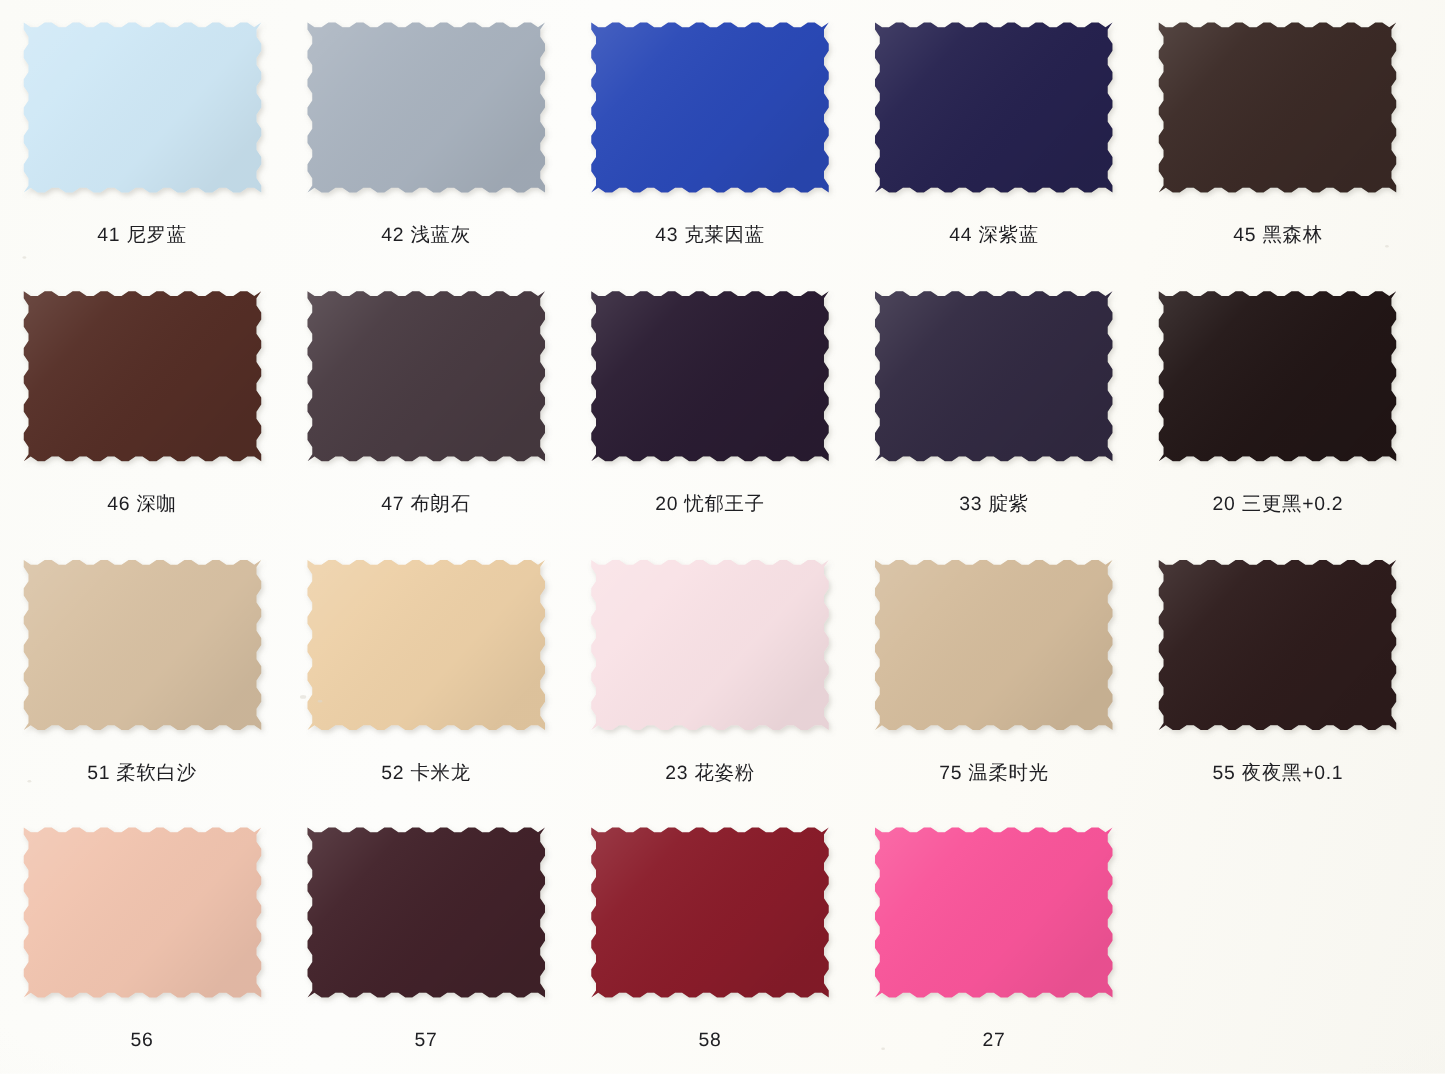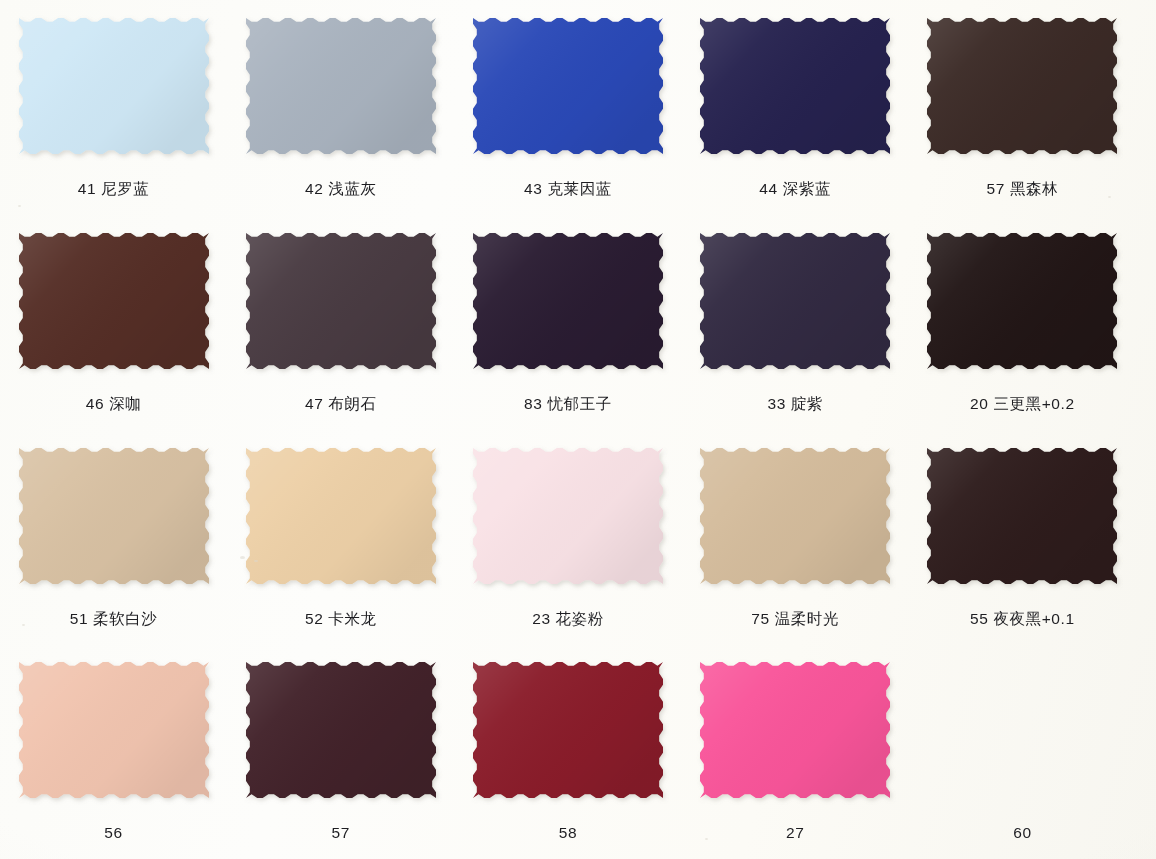--- a/index.html
+++ b/index.html
@@ -173,21 +173,21 @@
               <stop offset="0%" stop-color="rgba(255,255,255,0.13)"></stop>
               <stop offset="30%" stop-color="rgba(255,255,255,0.03)"></stop>
               <stop offset="70%" stop-color="rgba(0,0,0,0.02)"></stop>
               <stop offset="100%" stop-color="rgba(0,0,0,0.07)"></stop>
             </linearGradient>
           </defs>
           <path d="M 0.00 0.00 L 5.59 3.81 L 11.18 3.81 L 16.76 0.00 L 22.35 0.00 L 27.94 3.81 L 33.53 3.81 L 39.12 0.00 L 44.71 0.00 L 50.29 3.81 L 55.88 3.81 L 61.47 0.00 L 67.06 0.00 L 72.65 3.81 L 78.24 3.81 L 83.82 0.00 L 89.41 0.00 L 95.00 3.81 L 100.59 3.81 L 106.18 0.00 L 111.76 0.00 L 117.35 3.81 L 122.94 3.81 L 128.53 0.00 L 134.12 0.00 L 139.71 3.81 L 145.29 3.81 L 150.88 0.00 L 156.47 0.00 L 162.06 3.81 L 167.65 3.81 L 173.24 0.00 L 178.82 0.00 L 184.41 3.81 L 190.00 0.00 L 186.19 5.67 L 186.19 11.33 L 190.00 17.00 L 190.00 22.67 L 186.19 28.33 L 186.19 34.00 L 190.00 39.67 L 190.00 45.33 L 186.19 51.00 L 186.19 56.67 L 190.00 62.33 L 190.00 68.00 L 186.19 73.67 L 186.19 79.33 L 190.00 85.00 L 190.00 90.67 L 186.19 96.33 L 186.19 102.00 L 190.00 107.67 L 190.00 113.33 L 186.19 119.00 L 186.19 124.67 L 190.00 130.33 L 190.00 136.00 L 184.41 132.19 L 178.82 132.19 L 173.24 136.00 L 167.65 136.00 L 162.06 132.19 L 156.47 132.19 L 150.88 136.00 L 145.29 136.00 L 139.71 132.19 L 134.12 132.19 L 128.53 136.00 L 122.94 136.00 L 117.35 132.19 L 111.76 132.19 L 106.18 136.00 L 100.59 136.00 L 95.00 132.19 L 89.41 132.19 L 83.82 136.00 L 78.24 136.00 L 72.65 132.19 L 67.06 132.19 L 61.47 136.00 L 55.88 136.00 L 50.29 132.19 L 44.71 132.19 L 39.12 136.00 L 33.53 136.00 L 27.94 132.19 L 22.35 132.19 L 16.76 136.00 L 11.18 136.00 L 5.59 132.19 L 0.00 136.00 L 3.81 130.33 L 3.81 124.67 L 0.00 119.00 L 0.00 113.33 L 3.81 107.67 L 3.81 102.00 L 0.00 96.33 L 0.00 90.67 L 3.81 85.00 L 3.81 79.33 L 0.00 73.67 L 0.00 68.00 L 3.81 62.33 L 3.81 56.67 L 0.00 51.00 L 0.00 45.33 L 3.81 39.67 L 3.81 34.00 L 0.00 28.33 L 0.00 22.67 L 3.81 17.00 L 3.81 11.33 L 0.00 5.67 Z" fill="#3a2c27" filter="url(#shadow4)"></path>
           <path d="M 0.00 0.00 L 5.59 3.81 L 11.18 3.81 L 16.76 0.00 L 22.35 0.00 L 27.94 3.81 L 33.53 3.81 L 39.12 0.00 L 44.71 0.00 L 50.29 3.81 L 55.88 3.81 L 61.47 0.00 L 67.06 0.00 L 72.65 3.81 L 78.24 3.81 L 83.82 0.00 L 89.41 0.00 L 95.00 3.81 L 100.59 3.81 L 106.18 0.00 L 111.76 0.00 L 117.35 3.81 L 122.94 3.81 L 128.53 0.00 L 134.12 0.00 L 139.71 3.81 L 145.29 3.81 L 150.88 0.00 L 156.47 0.00 L 162.06 3.81 L 167.65 3.81 L 173.24 0.00 L 178.82 0.00 L 184.41 3.81 L 190.00 0.00 L 186.19 5.67 L 186.19 11.33 L 190.00 17.00 L 190.00 22.67 L 186.19 28.33 L 186.19 34.00 L 190.00 39.67 L 190.00 45.33 L 186.19 51.00 L 186.19 56.67 L 190.00 62.33 L 190.00 68.00 L 186.19 73.67 L 186.19 79.33 L 190.00 85.00 L 190.00 90.67 L 186.19 96.33 L 186.19 102.00 L 190.00 107.67 L 190.00 113.33 L 186.19 119.00 L 186.19 124.67 L 190.00 130.33 L 190.00 136.00 L 184.41 132.19 L 178.82 132.19 L 173.24 136.00 L 167.65 136.00 L 162.06 132.19 L 156.47 132.19 L 150.88 136.00 L 145.29 136.00 L 139.71 132.19 L 134.12 132.19 L 128.53 136.00 L 122.94 136.00 L 117.35 132.19 L 111.76 132.19 L 106.18 136.00 L 100.59 136.00 L 95.00 132.19 L 89.41 132.19 L 83.82 136.00 L 78.24 136.00 L 72.65 132.19 L 67.06 132.19 L 61.47 136.00 L 55.88 136.00 L 50.29 132.19 L 44.71 132.19 L 39.12 136.00 L 33.53 136.00 L 27.94 132.19 L 22.35 132.19 L 16.76 136.00 L 11.18 136.00 L 5.59 132.19 L 0.00 136.00 L 3.81 130.33 L 3.81 124.67 L 0.00 119.00 L 0.00 113.33 L 3.81 107.67 L 3.81 102.00 L 0.00 96.33 L 0.00 90.67 L 3.81 85.00 L 3.81 79.33 L 0.00 73.67 L 0.00 68.00 L 3.81 62.33 L 3.81 56.67 L 0.00 51.00 L 0.00 45.33 L 3.81 39.67 L 3.81 34.00 L 0.00 28.33 L 0.00 22.67 L 3.81 17.00 L 3.81 11.33 L 0.00 5.67 Z" fill="url(#sheen4)"></path>
         </svg>
       </div>
-      <div class="swatch-label">57 黑森林</div>
+      <div class="swatch-label">45 黑森林</div>
     </div>
     <div class="cell">
       <div class="swatch-wrap">
         <svg viewBox="0 0 190 136" width="190" height="136">
           <defs>
             <filter id="shadow5" x="-12%" y="-12%" width="130%" height="130%">
               <feDropShadow dx="1.5" dy="2.2" stdDeviation="2.2" flood-color="#8e8a80" flood-opacity="0.30"></feDropShadow>
             </filter>
             <linearGradient id="sheen5" x1="0" y1="0" x2="1" y2="0.65">
               <stop offset="0%" stop-color="rgba(255,255,255,0.13)"></stop>
@@ -233,21 +233,21 @@
               <stop offset="0%" stop-color="rgba(255,255,255,0.13)"></stop>
               <stop offset="30%" stop-color="rgba(255,255,255,0.03)"></stop>
               <stop offset="70%" stop-color="rgba(0,0,0,0.02)"></stop>
               <stop offset="100%" stop-color="rgba(0,0,0,0.07)"></stop>
             </linearGradient>
           </defs>
           <path d="M 0.00 0.00 L 5.59 3.81 L 11.18 3.81 L 16.76 0.00 L 22.35 0.00 L 27.94 3.81 L 33.53 3.81 L 39.12 0.00 L 44.71 0.00 L 50.29 3.81 L 55.88 3.81 L 61.47 0.00 L 67.06 0.00 L 72.65 3.81 L 78.24 3.81 L 83.82 0.00 L 89.41 0.00 L 95.00 3.81 L 100.59 3.81 L 106.18 0.00 L 111.76 0.00 L 117.35 3.81 L 122.94 3.81 L 128.53 0.00 L 134.12 0.00 L 139.71 3.81 L 145.29 3.81 L 150.88 0.00 L 156.47 0.00 L 162.06 3.81 L 167.65 3.81 L 173.24 0.00 L 178.82 0.00 L 184.41 3.81 L 190.00 0.00 L 186.19 5.67 L 186.19 11.33 L 190.00 17.00 L 190.00 22.67 L 186.19 28.33 L 186.19 34.00 L 190.00 39.67 L 190.00 45.33 L 186.19 51.00 L 186.19 56.67 L 190.00 62.33 L 190.00 68.00 L 186.19 73.67 L 186.19 79.33 L 190.00 85.00 L 190.00 90.67 L 186.19 96.33 L 186.19 102.00 L 190.00 107.67 L 190.00 113.33 L 186.19 119.00 L 186.19 124.67 L 190.00 130.33 L 190.00 136.00 L 184.41 132.19 L 178.82 132.19 L 173.24 136.00 L 167.65 136.00 L 162.06 132.19 L 156.47 132.19 L 150.88 136.00 L 145.29 136.00 L 139.71 132.19 L 134.12 132.19 L 128.53 136.00 L 122.94 136.00 L 117.35 132.19 L 111.76 132.19 L 106.18 136.00 L 100.59 136.00 L 95.00 132.19 L 89.41 132.19 L 83.82 136.00 L 78.24 136.00 L 72.65 132.19 L 67.06 132.19 L 61.47 136.00 L 55.88 136.00 L 50.29 132.19 L 44.71 132.19 L 39.12 136.00 L 33.53 136.00 L 27.94 132.19 L 22.35 132.19 L 16.76 136.00 L 11.18 136.00 L 5.59 132.19 L 0.00 136.00 L 3.81 130.33 L 3.81 124.67 L 0.00 119.00 L 0.00 113.33 L 3.81 107.67 L 3.81 102.00 L 0.00 96.33 L 0.00 90.67 L 3.81 85.00 L 3.81 79.33 L 0.00 73.67 L 0.00 68.00 L 3.81 62.33 L 3.81 56.67 L 0.00 51.00 L 0.00 45.33 L 3.81 39.67 L 3.81 34.00 L 0.00 28.33 L 0.00 22.67 L 3.81 17.00 L 3.81 11.33 L 0.00 5.67 Z" fill="#2b1f33" filter="url(#shadow7)"></path>
           <path d="M 0.00 0.00 L 5.59 3.81 L 11.18 3.81 L 16.76 0.00 L 22.35 0.00 L 27.94 3.81 L 33.53 3.81 L 39.12 0.00 L 44.71 0.00 L 50.29 3.81 L 55.88 3.81 L 61.47 0.00 L 67.06 0.00 L 72.65 3.81 L 78.24 3.81 L 83.82 0.00 L 89.41 0.00 L 95.00 3.81 L 100.59 3.81 L 106.18 0.00 L 111.76 0.00 L 117.35 3.81 L 122.94 3.81 L 128.53 0.00 L 134.12 0.00 L 139.71 3.81 L 145.29 3.81 L 150.88 0.00 L 156.47 0.00 L 162.06 3.81 L 167.65 3.81 L 173.24 0.00 L 178.82 0.00 L 184.41 3.81 L 190.00 0.00 L 186.19 5.67 L 186.19 11.33 L 190.00 17.00 L 190.00 22.67 L 186.19 28.33 L 186.19 34.00 L 190.00 39.67 L 190.00 45.33 L 186.19 51.00 L 186.19 56.67 L 190.00 62.33 L 190.00 68.00 L 186.19 73.67 L 186.19 79.33 L 190.00 85.00 L 190.00 90.67 L 186.19 96.33 L 186.19 102.00 L 190.00 107.67 L 190.00 113.33 L 186.19 119.00 L 186.19 124.67 L 190.00 130.33 L 190.00 136.00 L 184.41 132.19 L 178.82 132.19 L 173.24 136.00 L 167.65 136.00 L 162.06 132.19 L 156.47 132.19 L 150.88 136.00 L 145.29 136.00 L 139.71 132.19 L 134.12 132.19 L 128.53 136.00 L 122.94 136.00 L 117.35 132.19 L 111.76 132.19 L 106.18 136.00 L 100.59 136.00 L 95.00 132.19 L 89.41 132.19 L 83.82 136.00 L 78.24 136.00 L 72.65 132.19 L 67.06 132.19 L 61.47 136.00 L 55.88 136.00 L 50.29 132.19 L 44.71 132.19 L 39.12 136.00 L 33.53 136.00 L 27.94 132.19 L 22.35 132.19 L 16.76 136.00 L 11.18 136.00 L 5.59 132.19 L 0.00 136.00 L 3.81 130.33 L 3.81 124.67 L 0.00 119.00 L 0.00 113.33 L 3.81 107.67 L 3.81 102.00 L 0.00 96.33 L 0.00 90.67 L 3.81 85.00 L 3.81 79.33 L 0.00 73.67 L 0.00 68.00 L 3.81 62.33 L 3.81 56.67 L 0.00 51.00 L 0.00 45.33 L 3.81 39.67 L 3.81 34.00 L 0.00 28.33 L 0.00 22.67 L 3.81 17.00 L 3.81 11.33 L 0.00 5.67 Z" fill="url(#sheen7)"></path>
         </svg>
       </div>
-      <div class="swatch-label">83 忧郁王子</div>
+      <div class="swatch-label">20 忧郁王子</div>
     </div>
     <div class="cell">
       <div class="swatch-wrap">
         <svg viewBox="0 0 190 136" width="190" height="136">
           <defs>
             <filter id="shadow8" x="-12%" y="-12%" width="130%" height="130%">
               <feDropShadow dx="1.5" dy="2.2" stdDeviation="2.2" flood-color="#8e8a80" flood-opacity="0.30"></feDropShadow>
             </filter>
             <linearGradient id="sheen8" x1="0" y1="0" x2="1" y2="0.65">
               <stop offset="0%" stop-color="rgba(255,255,255,0.13)"></stop>
@@ -454,24 +454,20 @@
               <stop offset="30%" stop-color="rgba(255,255,255,0.03)"></stop>
               <stop offset="70%" stop-color="rgba(0,0,0,0.02)"></stop>
               <stop offset="100%" stop-color="rgba(0,0,0,0.07)"></stop>
             </linearGradient>
           </defs>
           <path d="M 0.00 0.00 L 5.59 3.81 L 11.18 3.81 L 16.76 0.00 L 22.35 0.00 L 27.94 3.81 L 33.53 3.81 L 39.12 0.00 L 44.71 0.00 L 50.29 3.81 L 55.88 3.81 L 61.47 0.00 L 67.06 0.00 L 72.65 3.81 L 78.24 3.81 L 83.82 0.00 L 89.41 0.00 L 95.00 3.81 L 100.59 3.81 L 106.18 0.00 L 111.76 0.00 L 117.35 3.81 L 122.94 3.81 L 128.53 0.00 L 134.12 0.00 L 139.71 3.81 L 145.29 3.81 L 150.88 0.00 L 156.47 0.00 L 162.06 3.81 L 167.65 3.81 L 173.24 0.00 L 178.82 0.00 L 184.41 3.81 L 190.00 0.00 L 186.19 5.67 L 186.19 11.33 L 190.00 17.00 L 190.00 22.67 L 186.19 28.33 L 186.19 34.00 L 190.00 39.67 L 190.00 45.33 L 186.19 51.00 L 186.19 56.67 L 190.00 62.33 L 190.00 68.00 L 186.19 73.67 L 186.19 79.33 L 190.00 85.00 L 190.00 90.67 L 186.19 96.33 L 186.19 102.00 L 190.00 107.67 L 190.00 113.33 L 186.19 119.00 L 186.19 124.67 L 190.00 130.33 L 190.00 136.00 L 184.41 132.19 L 178.82 132.19 L 173.24 136.00 L 167.65 136.00 L 162.06 132.19 L 156.47 132.19 L 150.88 136.00 L 145.29 136.00 L 139.71 132.19 L 134.12 132.19 L 128.53 136.00 L 122.94 136.00 L 117.35 132.19 L 111.76 132.19 L 106.18 136.00 L 100.59 136.00 L 95.00 132.19 L 89.41 132.19 L 83.82 136.00 L 78.24 136.00 L 72.65 132.19 L 67.06 132.19 L 61.47 136.00 L 55.88 136.00 L 50.29 132.19 L 44.71 132.19 L 39.12 136.00 L 33.53 136.00 L 27.94 132.19 L 22.35 132.19 L 16.76 136.00 L 11.18 136.00 L 5.59 132.19 L 0.00 136.00 L 3.81 130.33 L 3.81 124.67 L 0.00 119.00 L 0.00 113.33 L 3.81 107.67 L 3.81 102.00 L 0.00 96.33 L 0.00 90.67 L 3.81 85.00 L 3.81 79.33 L 0.00 73.67 L 0.00 68.00 L 3.81 62.33 L 3.81 56.67 L 0.00 51.00 L 0.00 45.33 L 3.81 39.67 L 3.81 34.00 L 0.00 28.33 L 0.00 22.67 L 3.81 17.00 L 3.81 11.33 L 0.00 5.67 Z" fill="#f9559a" filter="url(#shadow18)"></path>
           <path d="M 0.00 0.00 L 5.59 3.81 L 11.18 3.81 L 16.76 0.00 L 22.35 0.00 L 27.94 3.81 L 33.53 3.81 L 39.12 0.00 L 44.71 0.00 L 50.29 3.81 L 55.88 3.81 L 61.47 0.00 L 67.06 0.00 L 72.65 3.81 L 78.24 3.81 L 83.82 0.00 L 89.41 0.00 L 95.00 3.81 L 100.59 3.81 L 106.18 0.00 L 111.76 0.00 L 117.35 3.81 L 122.94 3.81 L 128.53 0.00 L 134.12 0.00 L 139.71 3.81 L 145.29 3.81 L 150.88 0.00 L 156.47 0.00 L 162.06 3.81 L 167.65 3.81 L 173.24 0.00 L 178.82 0.00 L 184.41 3.81 L 190.00 0.00 L 186.19 5.67 L 186.19 11.33 L 190.00 17.00 L 190.00 22.67 L 186.19 28.33 L 186.19 34.00 L 190.00 39.67 L 190.00 45.33 L 186.19 51.00 L 186.19 56.67 L 190.00 62.33 L 190.00 68.00 L 186.19 73.67 L 186.19 79.33 L 190.00 85.00 L 190.00 90.67 L 186.19 96.33 L 186.19 102.00 L 190.00 107.67 L 190.00 113.33 L 186.19 119.00 L 186.19 124.67 L 190.00 130.33 L 190.00 136.00 L 184.41 132.19 L 178.82 132.19 L 173.24 136.00 L 167.65 136.00 L 162.06 132.19 L 156.47 132.19 L 150.88 136.00 L 145.29 136.00 L 139.71 132.19 L 134.12 132.19 L 128.53 136.00 L 122.94 136.00 L 117.35 132.19 L 111.76 132.19 L 106.18 136.00 L 100.59 136.00 L 95.00 132.19 L 89.41 132.19 L 83.82 136.00 L 78.24 136.00 L 72.65 132.19 L 67.06 132.19 L 61.47 136.00 L 55.88 136.00 L 50.29 132.19 L 44.71 132.19 L 39.12 136.00 L 33.53 136.00 L 27.94 132.19 L 22.35 132.19 L 16.76 136.00 L 11.18 136.00 L 5.59 132.19 L 0.00 136.00 L 3.81 130.33 L 3.81 124.67 L 0.00 119.00 L 0.00 113.33 L 3.81 107.67 L 3.81 102.00 L 0.00 96.33 L 0.00 90.67 L 3.81 85.00 L 3.81 79.33 L 0.00 73.67 L 0.00 68.00 L 3.81 62.33 L 3.81 56.67 L 0.00 51.00 L 0.00 45.33 L 3.81 39.67 L 3.81 34.00 L 0.00 28.33 L 0.00 22.67 L 3.81 17.00 L 3.81 11.33 L 0.00 5.67 Z" fill="url(#sheen18)"></path>
         </svg>
       </div>
       <div class="swatch-label">27</div>
-    </div>
-    <div class="cell">
-      <div class="swatch-wrap empty"></div>
-      <div class="swatch-label">60</div>
     </div>
   </div>
 
 <div class="speck" style="left: 18px; top: 205px; width: 3px; height: 2px;"></div>
 <div class="speck" style="left: 22px; top: 624px; width: 3px; height: 2px;"></div>
 <div class="speck" style="left: 240px; top: 556px; width: 5px; height: 3px;"></div>
 <div class="speck" style="left: 254px; top: 560px; width: 4px; height: 2px;"></div>
 <div class="speck" style="left: 1108px; top: 196px; width: 3px; height: 2px;"></div>
 <div class="speck" style="left: 705px; top: 838px; width: 3px; height: 2px;"></div>
 

